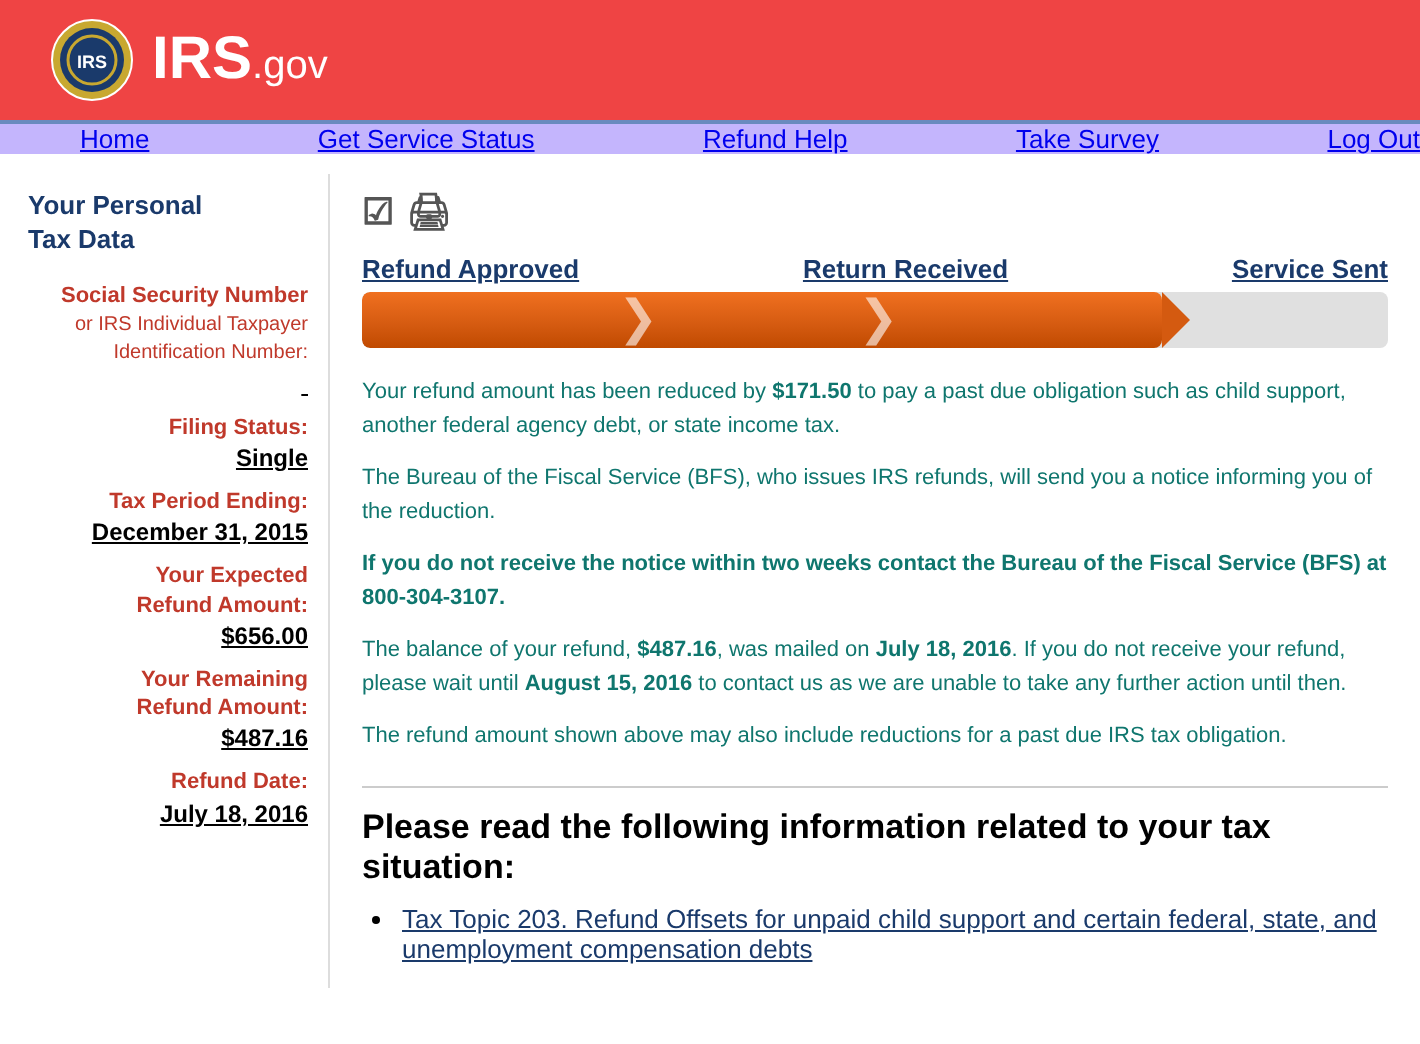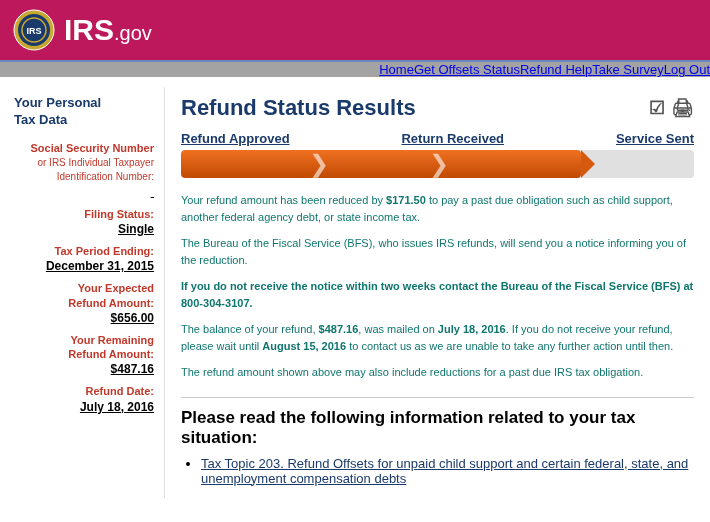--- a/index.html
+++ b/index.html
@@ -1,38 +1,38 @@
 <!DOCTYPE html>
 <html><head>
   <meta charset="utf-8">
   <style>
     * { box-sizing: border-box; margin: 0; padding: 0; }
     body { font-family: Arial, sans-serif; font-size: 13px; background: #fff; width: 710px; }
 
     
     #header {
-      background: #be185d;
-      padding: 8px 12px;
+      background: #ef4444;
+      padding: 8px 24px;
       display: flex;
       align-items: center;
     }
     #header .irs-logo {
       display: flex;
       align-items: center;
       gap: 8px;
     }
     #header .irs-emblem {
       width: 44px;
       height: 44px;
     }
     .nav-container {
       display: flex;
       width: 100%;
-      justify-content: flex-end;
-      background: #a3a3a3;
+      justify-content: space-between;
+      background: #c4b5fd;
       border-top: 2px solid #6a8abf;
       padding-left: 40px;
     }
 
     
     #main {
       display: flex;
       padding: 10px 0;
       min-height: 420px;
     }
@@ -188,21 +188,21 @@
       <text x="22" y="26" text-anchor="middle" font-size="9" fill="white" font-weight="bold">IRS</text>
     </svg>
     <div>
       <span style="color:white;font-size:30px;font-weight:bold;">IRS</span><span style="color:white;font-size:20px;">.gov</span>
     </div>
   </div>
 </div>
 
 <div class="nav-container">
   <a href="#">Home</a>
-  <a href="#">Get Offsets Status</a>
+  <a href="#">Get Service Status</a>
   <a href="#">Refund Help</a>
   <a href="#">Take Survey</a>
   <a href="#">Log Out</a>
 </div>
 
 <div id="main">
 
   <div id="sidebar">
     <div class="sidebar-title">Your Personal<br>Tax Data</div>
 
@@ -220,21 +220,20 @@
 
     <div class="sidebar-label">Your Remaining<br>Refund Amount:</div>
     <div class="sidebar-value">$487.16</div>
 
     <div class="sidebar-label">Refund Date:</div>
     <div class="sidebar-value">July 18, 2016</div>
   </div>
 
   <div id="content">
     <div class="page-title">
-      <span>Refund Status Results</span>
       <div class="page-title-icons">
         <span class="title-icon">☑</span>
         <span class="title-icon">🖨</span>
       </div>
     </div>
 
     <div class="progress-section">
       <div class="progress-labels">
         <span class="progress-label">Refund Approved</span>
         <span class="progress-label">Return Received</span>

